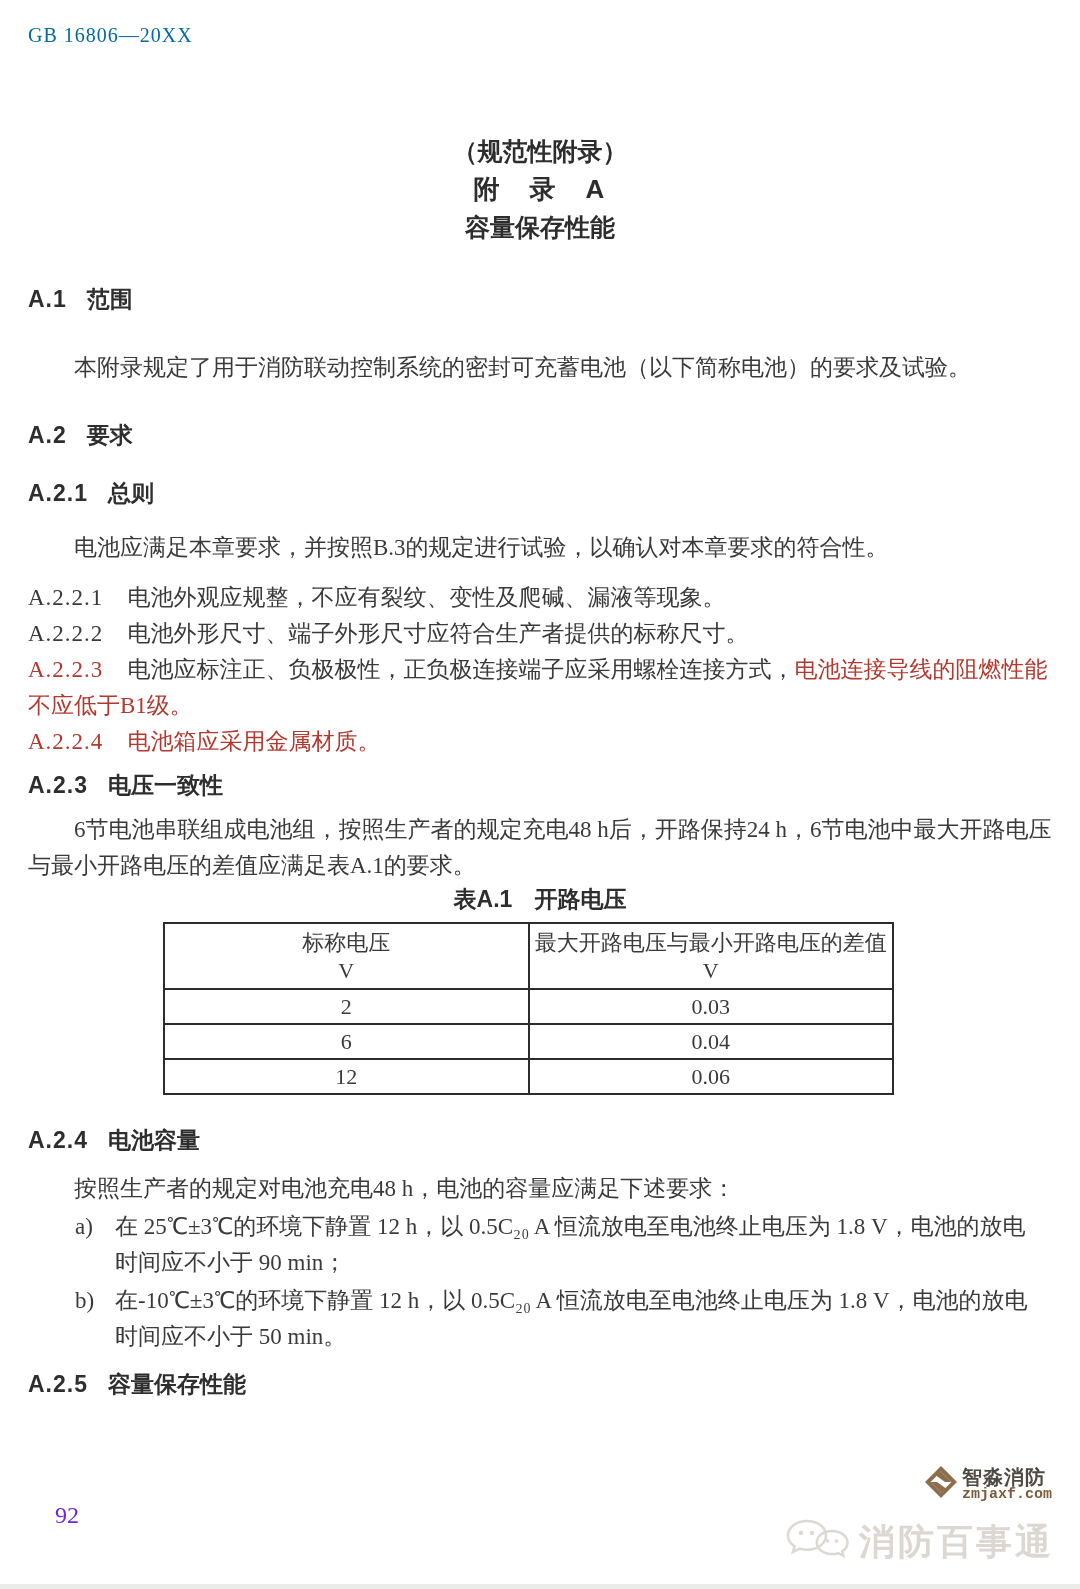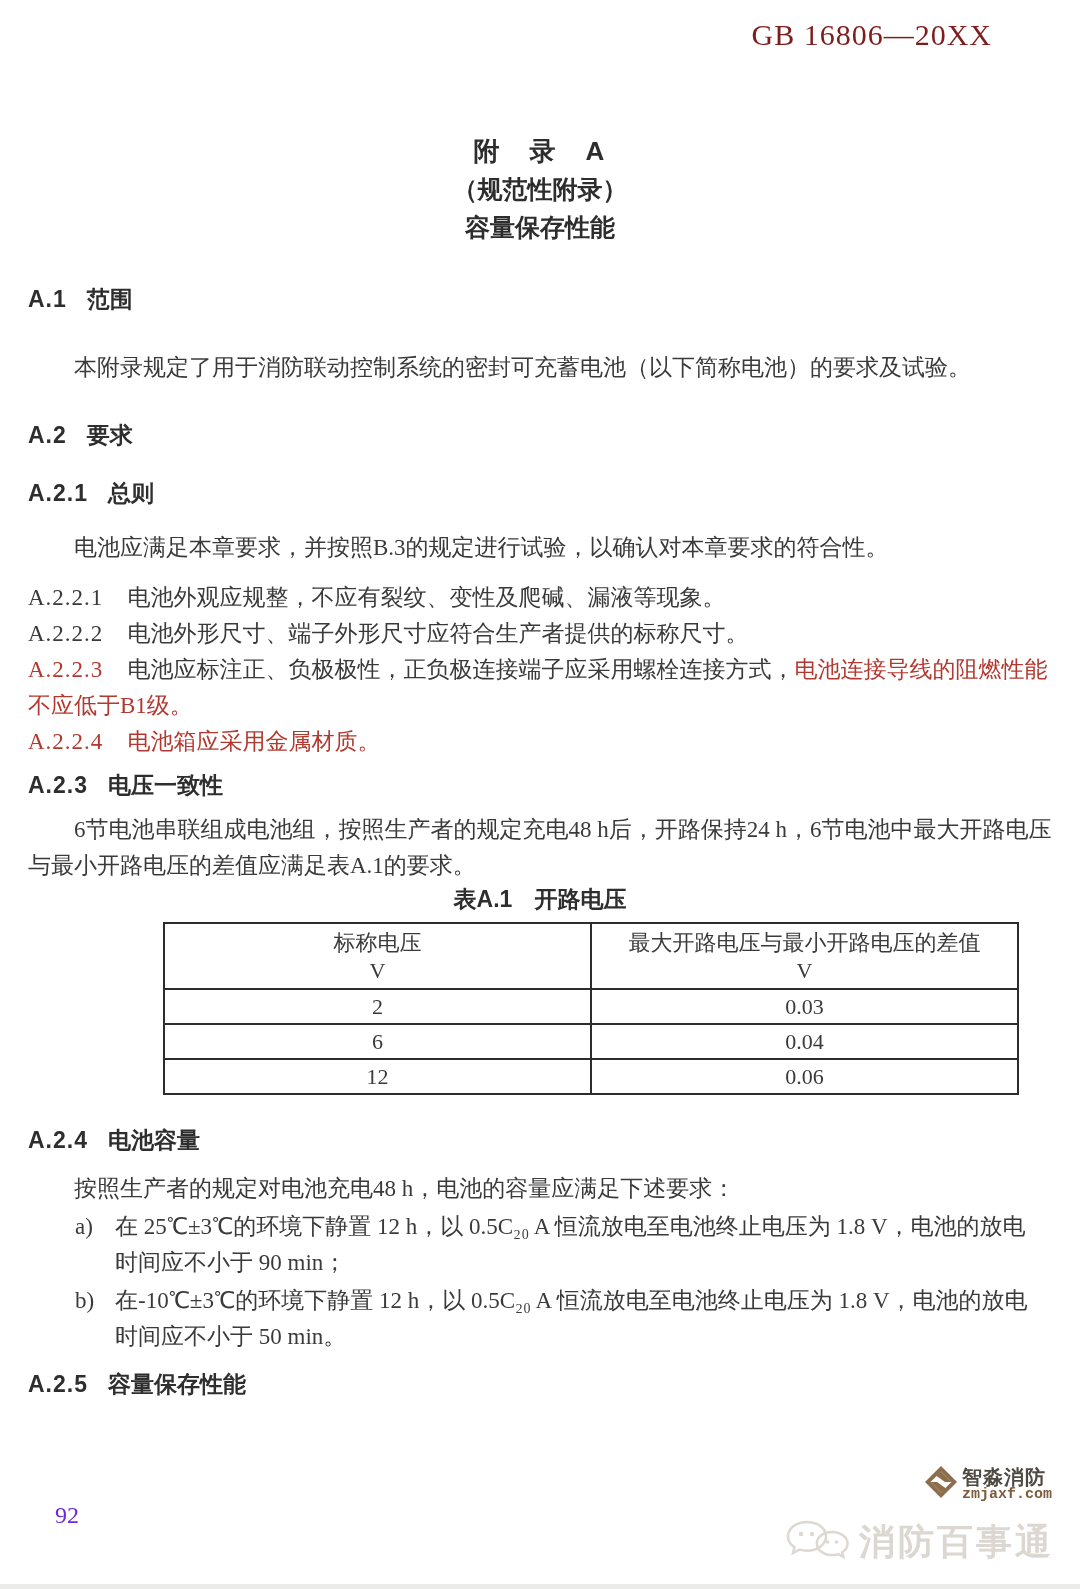--- a/index.html
+++ b/index.html
@@ -9,24 +9,23 @@
     position:relative;
     overflow:hidden;
     font-family:"Liberation Serif", serif;
     color:#383838;
   }
   .doc{padding:0 28px;}
 
   
   .doc-num{
     padding:20px 60px 0 0;
-    text-align:right;
-    font-size:30px;
+    font-size:20px;
     line-height:30px;
-    color:#7f1d1d;
+    color:#0369a1;
     letter-spacing:1px;
   }
 
   
   .title-block{margin-top:82px;text-align:center;}
   .title-line{
     font-family:"Liberation Sans", sans-serif;
     font-weight:bold;
     color:#2d2d2d;
     font-size:25px;
@@ -80,21 +79,21 @@
     text-align:center;
     font-family:Liberation Sans, sans-serif;
     font-weight:bold;
     font-size:23px;
     line-height:30px;
     color:#2e2e2e;
   }
   .tbl-caption .cap-num{margin-right:22px;}
   table.tbl{
     margin:8px 0 0 135px;
-    width:856px;
+    width:731px;
     border-collapse:collapse;
     table-layout:fixed;
   }
   table.tbl td,table.tbl th{
     border:2px solid #2c2c2c;
     text-align:center;
     font-weight:normal;
     font-size:22px;
     color:#3a3a3a;
     padding:0;
@@ -117,21 +116,21 @@
 
   
   .page-num{
     position:absolute;
     left:55px;top:1502px;
     font-size:24px;color:#6d28d9;
   }
   .wm{
     position:absolute;
     right:26px;top:1518px;
-    display:flex;align-items:flex-end;
+    display:flex;align-items:flex-start;
     color:#dbd6cf;
   }
   .wm-brand{
     font-family:"Liberation Sans", sans-serif;
     font-weight:bold;
     font-size:36px;
     letter-spacing:3px;
     color:#dcd8d1;
   }
   .wm-icon{margin-right:8px;}
@@ -160,22 +159,22 @@
   }
 </style>
 </head>
 <body>
 
 <div class="doc">
 
   <div class="doc-num">GB 16806—20XX</div>
 
   <div class="title-block">
+    <div class="title-line">（规范性附录）</div>
     <div class="title-line first">附　录　A</div>
-    <div class="title-line">（规范性附录）</div>
     <div class="title-line">容量保存性能</div>
   </div>
 
   <div class="sec-h m-h-a1">
     <span class="num">A.1</span><span>范围</span>
   </div>
   <div class="para m-p-a1">本附录规定了用于消防联动控制系统的密封可充蓄电池（以下简称电池）的要求及试验。</div>
 
   <div class="sec-h m-h-a2">
     <span class="num">A.2</span><span>要求</span>

